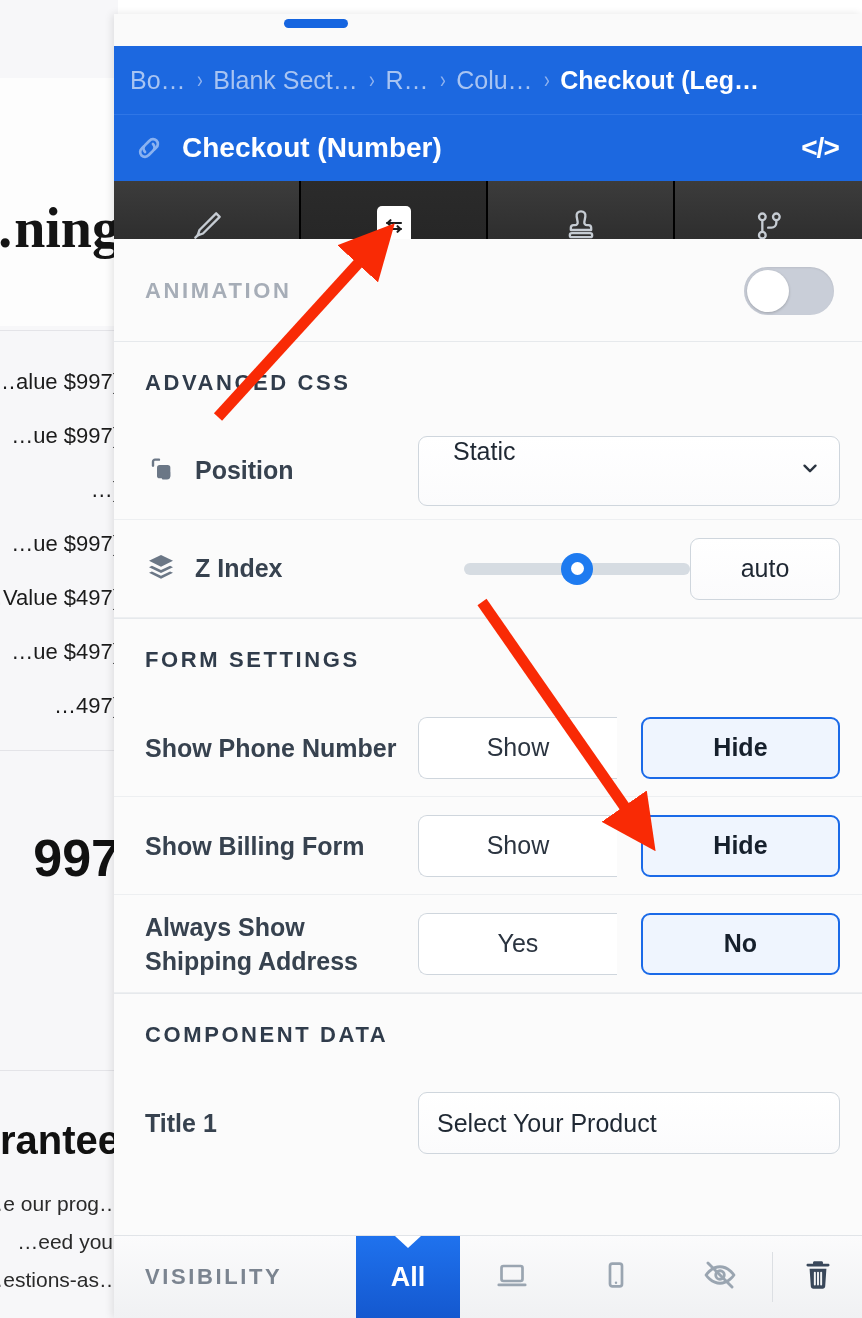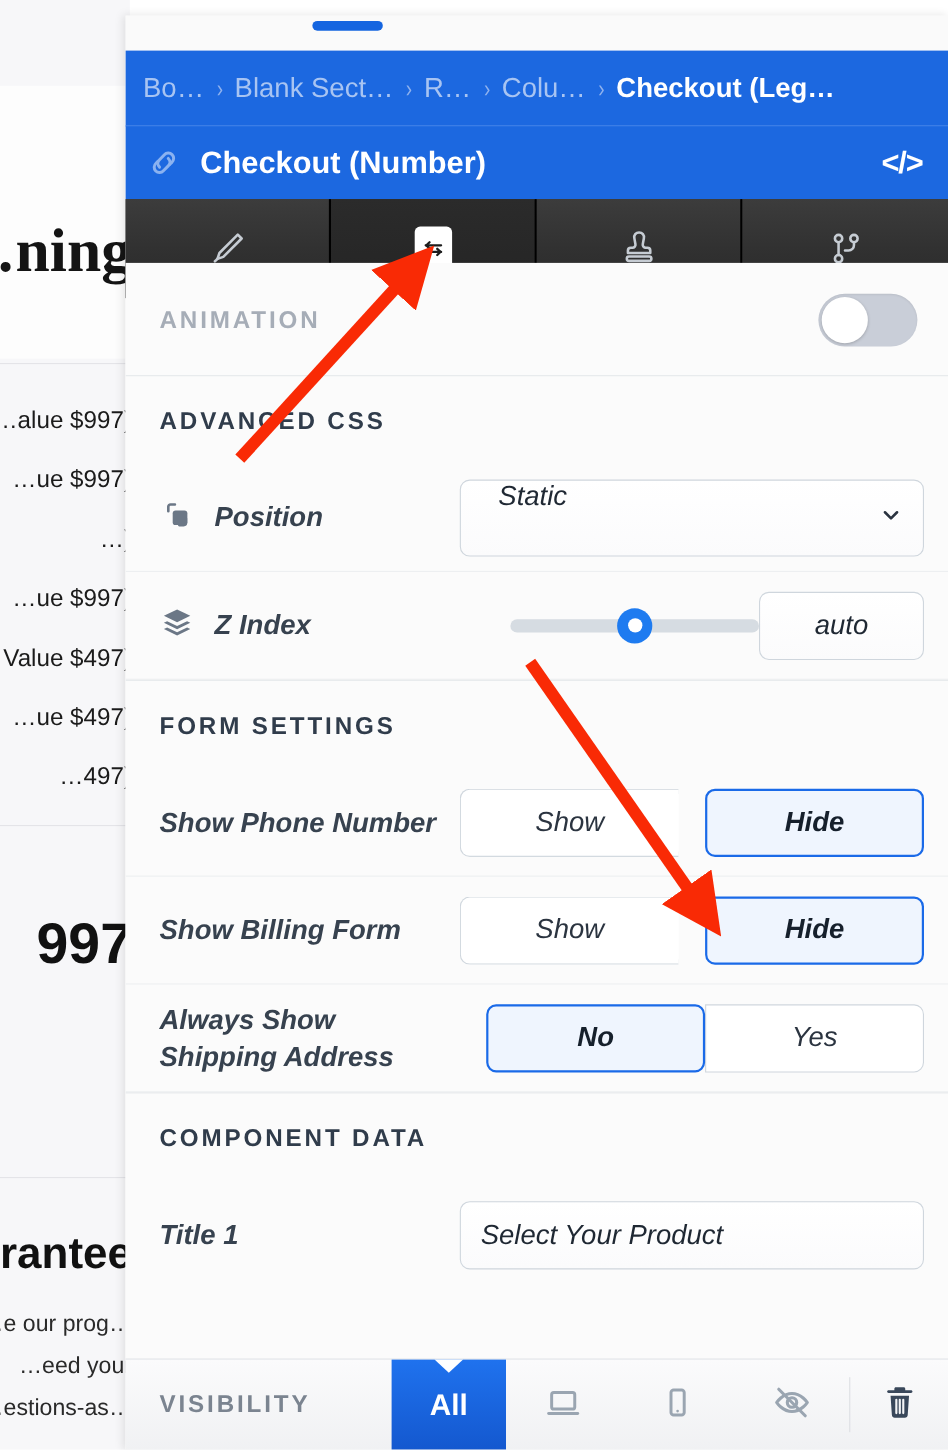--- a/index.html
+++ b/index.html
@@ -140,21 +140,20 @@
   .toggle .knob {
     position: absolute; left: 3px; top: 3px;
     width: 42px; height: 42px; border-radius: 50%;
     background: #fff; box-shadow: 0 1px 3px rgba(0,0,0,.22);
   }
 
   .row {
     display: flex; align-items: center;
     padding: 0 22px 0 31px; min-height: 98px;
     border-bottom: 1px solid #edeff1;
-    font-style: italic;
   }
   .row.nb { border-bottom: none; }
   .row .ricon { width: 34px; flex: 0 0 34px; margin-right: 16px; }
   .row .rlabel {
     font-size: 25px; font-weight: 700; color: #37424f; flex: 0 0 auto;
   }
   .row .spacer { flex: 1 1 auto; }
 
   .select {
     width: 422px; height: 70px; border: 1px solid #cfd6dd; border-radius: 9px;
@@ -413,22 +412,22 @@
         <span class="seg">
           <span class="opt">Show</span>
           <span class="opt sel">Hide</span>
         </span>
       </div>
 
       <div class="row">
         <span class="label2">Always Show Shipping Address</span>
         <span class="spacer"></span>
         <span class="seg">
+          <span class="opt">Yes</span>
           <span class="opt sel">No</span>
-          <span class="opt">Yes</span>
         </span>
       </div>
 
       <div class="hr"></div>
 
       <div class="sec-head">
         <span class="label">COMPONENT DATA</span>
       </div>
 
       <div class="row nb">

